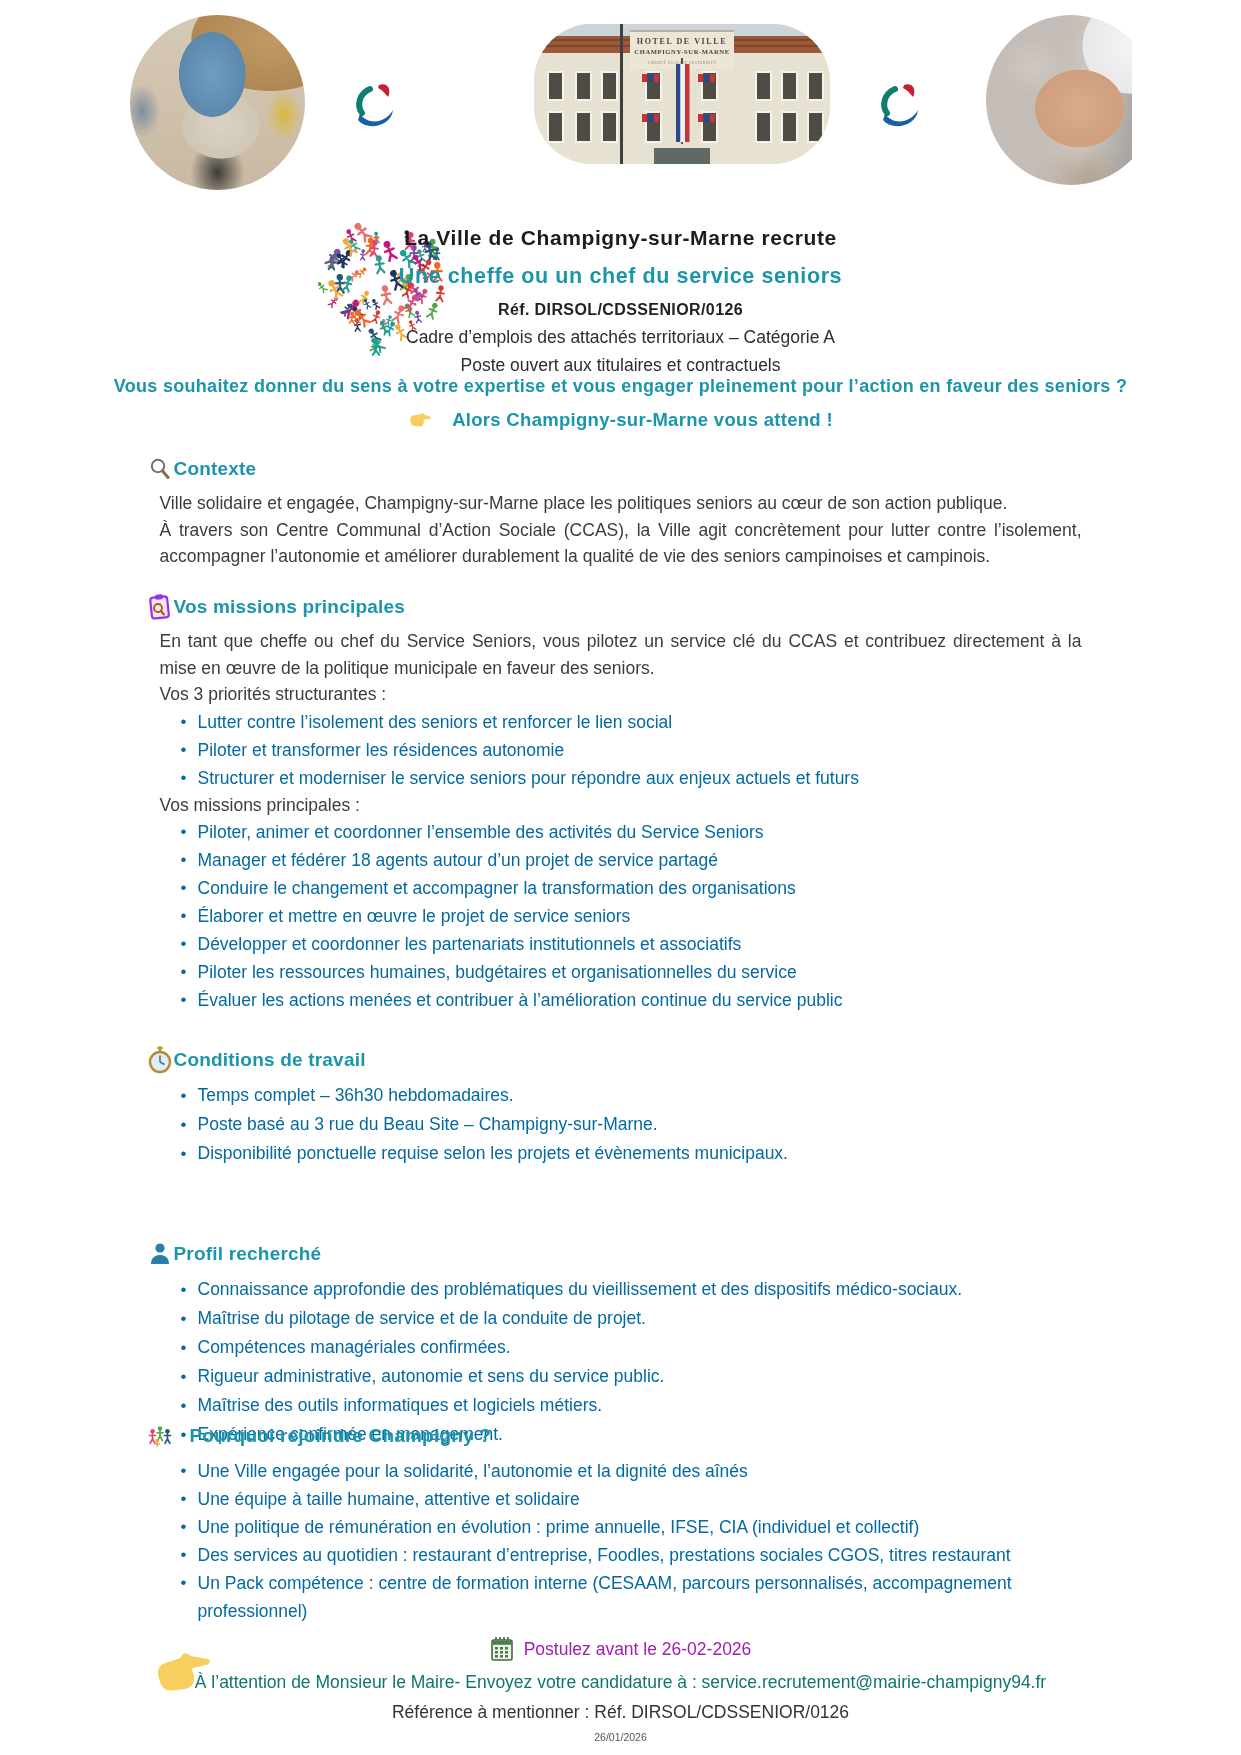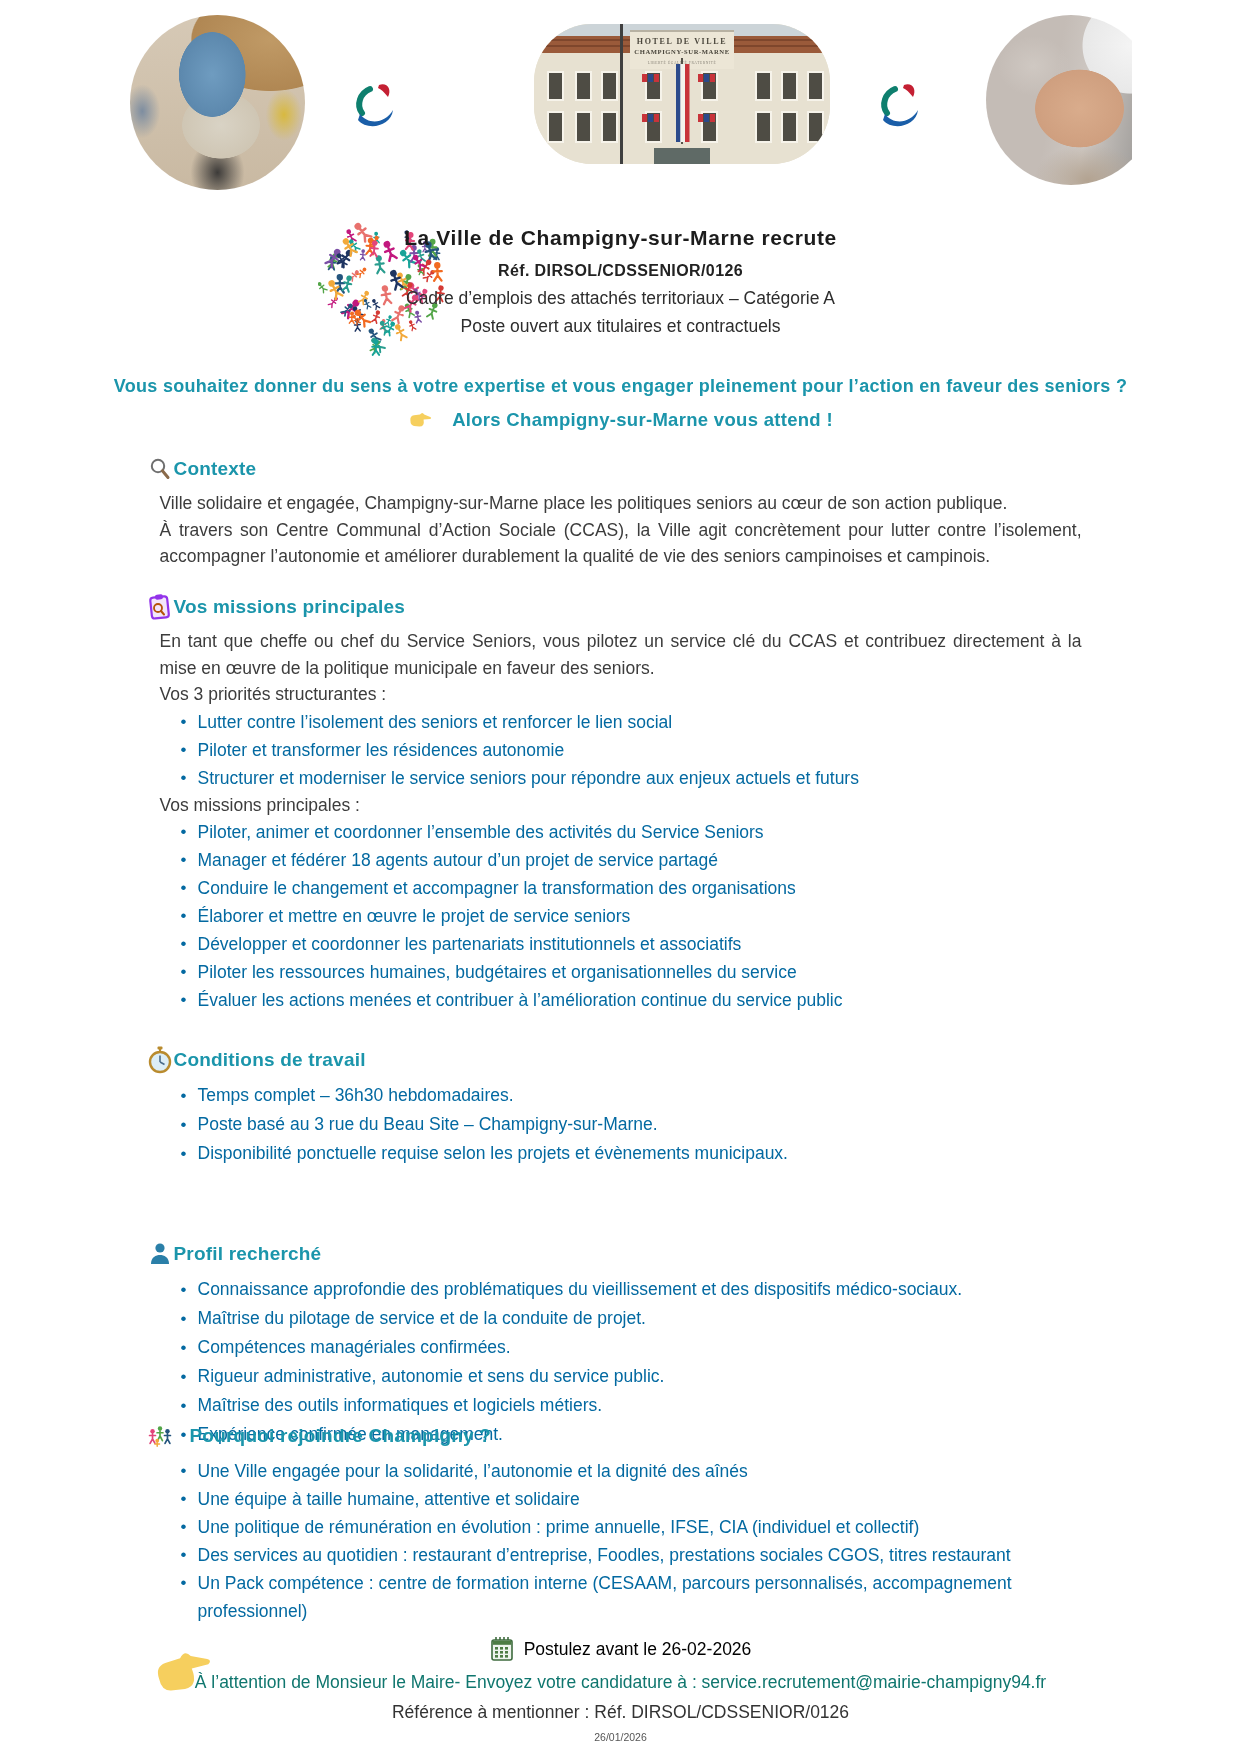--- a/index.html
+++ b/index.html
@@ -60,21 +60,21 @@
   .para { font-size:17.5px; line-height:26.5px; color:#3c3c3c; }
   .para.justify { text-align:justify; }
   .plabel { font-size:17.5px; line-height:26.5px; color:#3c3c3c; }
   ul.blist { list-style:none; margin:0 0 0 0; padding-left:38px; }
   ul.blist li { position:relative; font-size:17.5px; line-height:28px; color:#0369a1; }
   ul.blist li::before { content:"•"; position:absolute; left:-17px; font-size:17px; }
   ul.sp29 li { line-height:29px; }
 
   
   .footer { position:absolute; left:0; right:0; top:1636px; text-align:center; }
-  .f-deadline { display:flex; justify-content:center; align-items:center; gap:10px; font-size:17.5px; color:#000000; }
+  .f-deadline { display:flex; justify-content:center; align-items:center; gap:10px; font-size:17.5px; color:#a21caf; }
   .f-apply { margin-top:10px; font-size:17.5px; color:#0f766e; }
   .f-ref { margin-top:9px; font-size:17.5px; color:#333; }
   .f-date { margin-top:8px; font-size:10.5px; color:#555; }
   .big-hand { position:absolute; left:42px; top:1648px; width:62px; height:48px; }
 </style>
 </head>
 <body>
 
 <div class="page">
 
@@ -448,20 +448,21 @@
         <path d="M0 -2.5 L0 2.5 M-3.2 -0.5 L3.2 -0.5 M0 2.5 L-2.8 6.5 M0 2.5 L2.8 6.5" stroke="#f2a93b" stroke-width="1.7" stroke-linecap="round" fill="none"></path>
       </g>
       <g transform="translate(119.5 50.0) rotate(-2) scale(1.34)">
         <circle cx="0" cy="-5" r="2.4" fill="#f26a21"></circle>
         <path d="M0 -2.5 L0 2.5 M-3.2 -0.5 L3.2 -0.5 M0 2.5 L-2.8 6.5 M0 2.5 L2.8 6.5" stroke="#f26a21" stroke-width="1.7" stroke-linecap="round" fill="none"></path>
       </g>
     </svg>
 
   <div class="title-block">
     <div class="t1">La Ville de Champigny-sur-Marne recrute</div>
+    <div class="t2">Une cheffe ou un chef du service seniors</div>
     <div class="t3">Réf. DIRSOL/CDSSENIOR/0126</div>
     <div class="t4">Cadre d’emplois des attachés territoriaux – Catégorie A</div>
     <div class="t5">Poste ouvert aux titulaires et contractuels</div>
   </div>
 
   <div class="callout">
     <div class="q">Vous souhaitez donner du sens à votre expertise et vous engager pleinement pour l’action en faveur des seniors ?</div>
     <div class="a">
       <svg width="24" height="20" viewBox="0 0 40 30">
         <path d="M4 16 Q3 8 10 7 L20 6 Q24 1 27 6 L37 10 Q40 11.5 37 13.5 L26 14 Q28 26 19 26 L10 25 Q4 24 4 16 Z" fill="#f6cf5e"></path>

